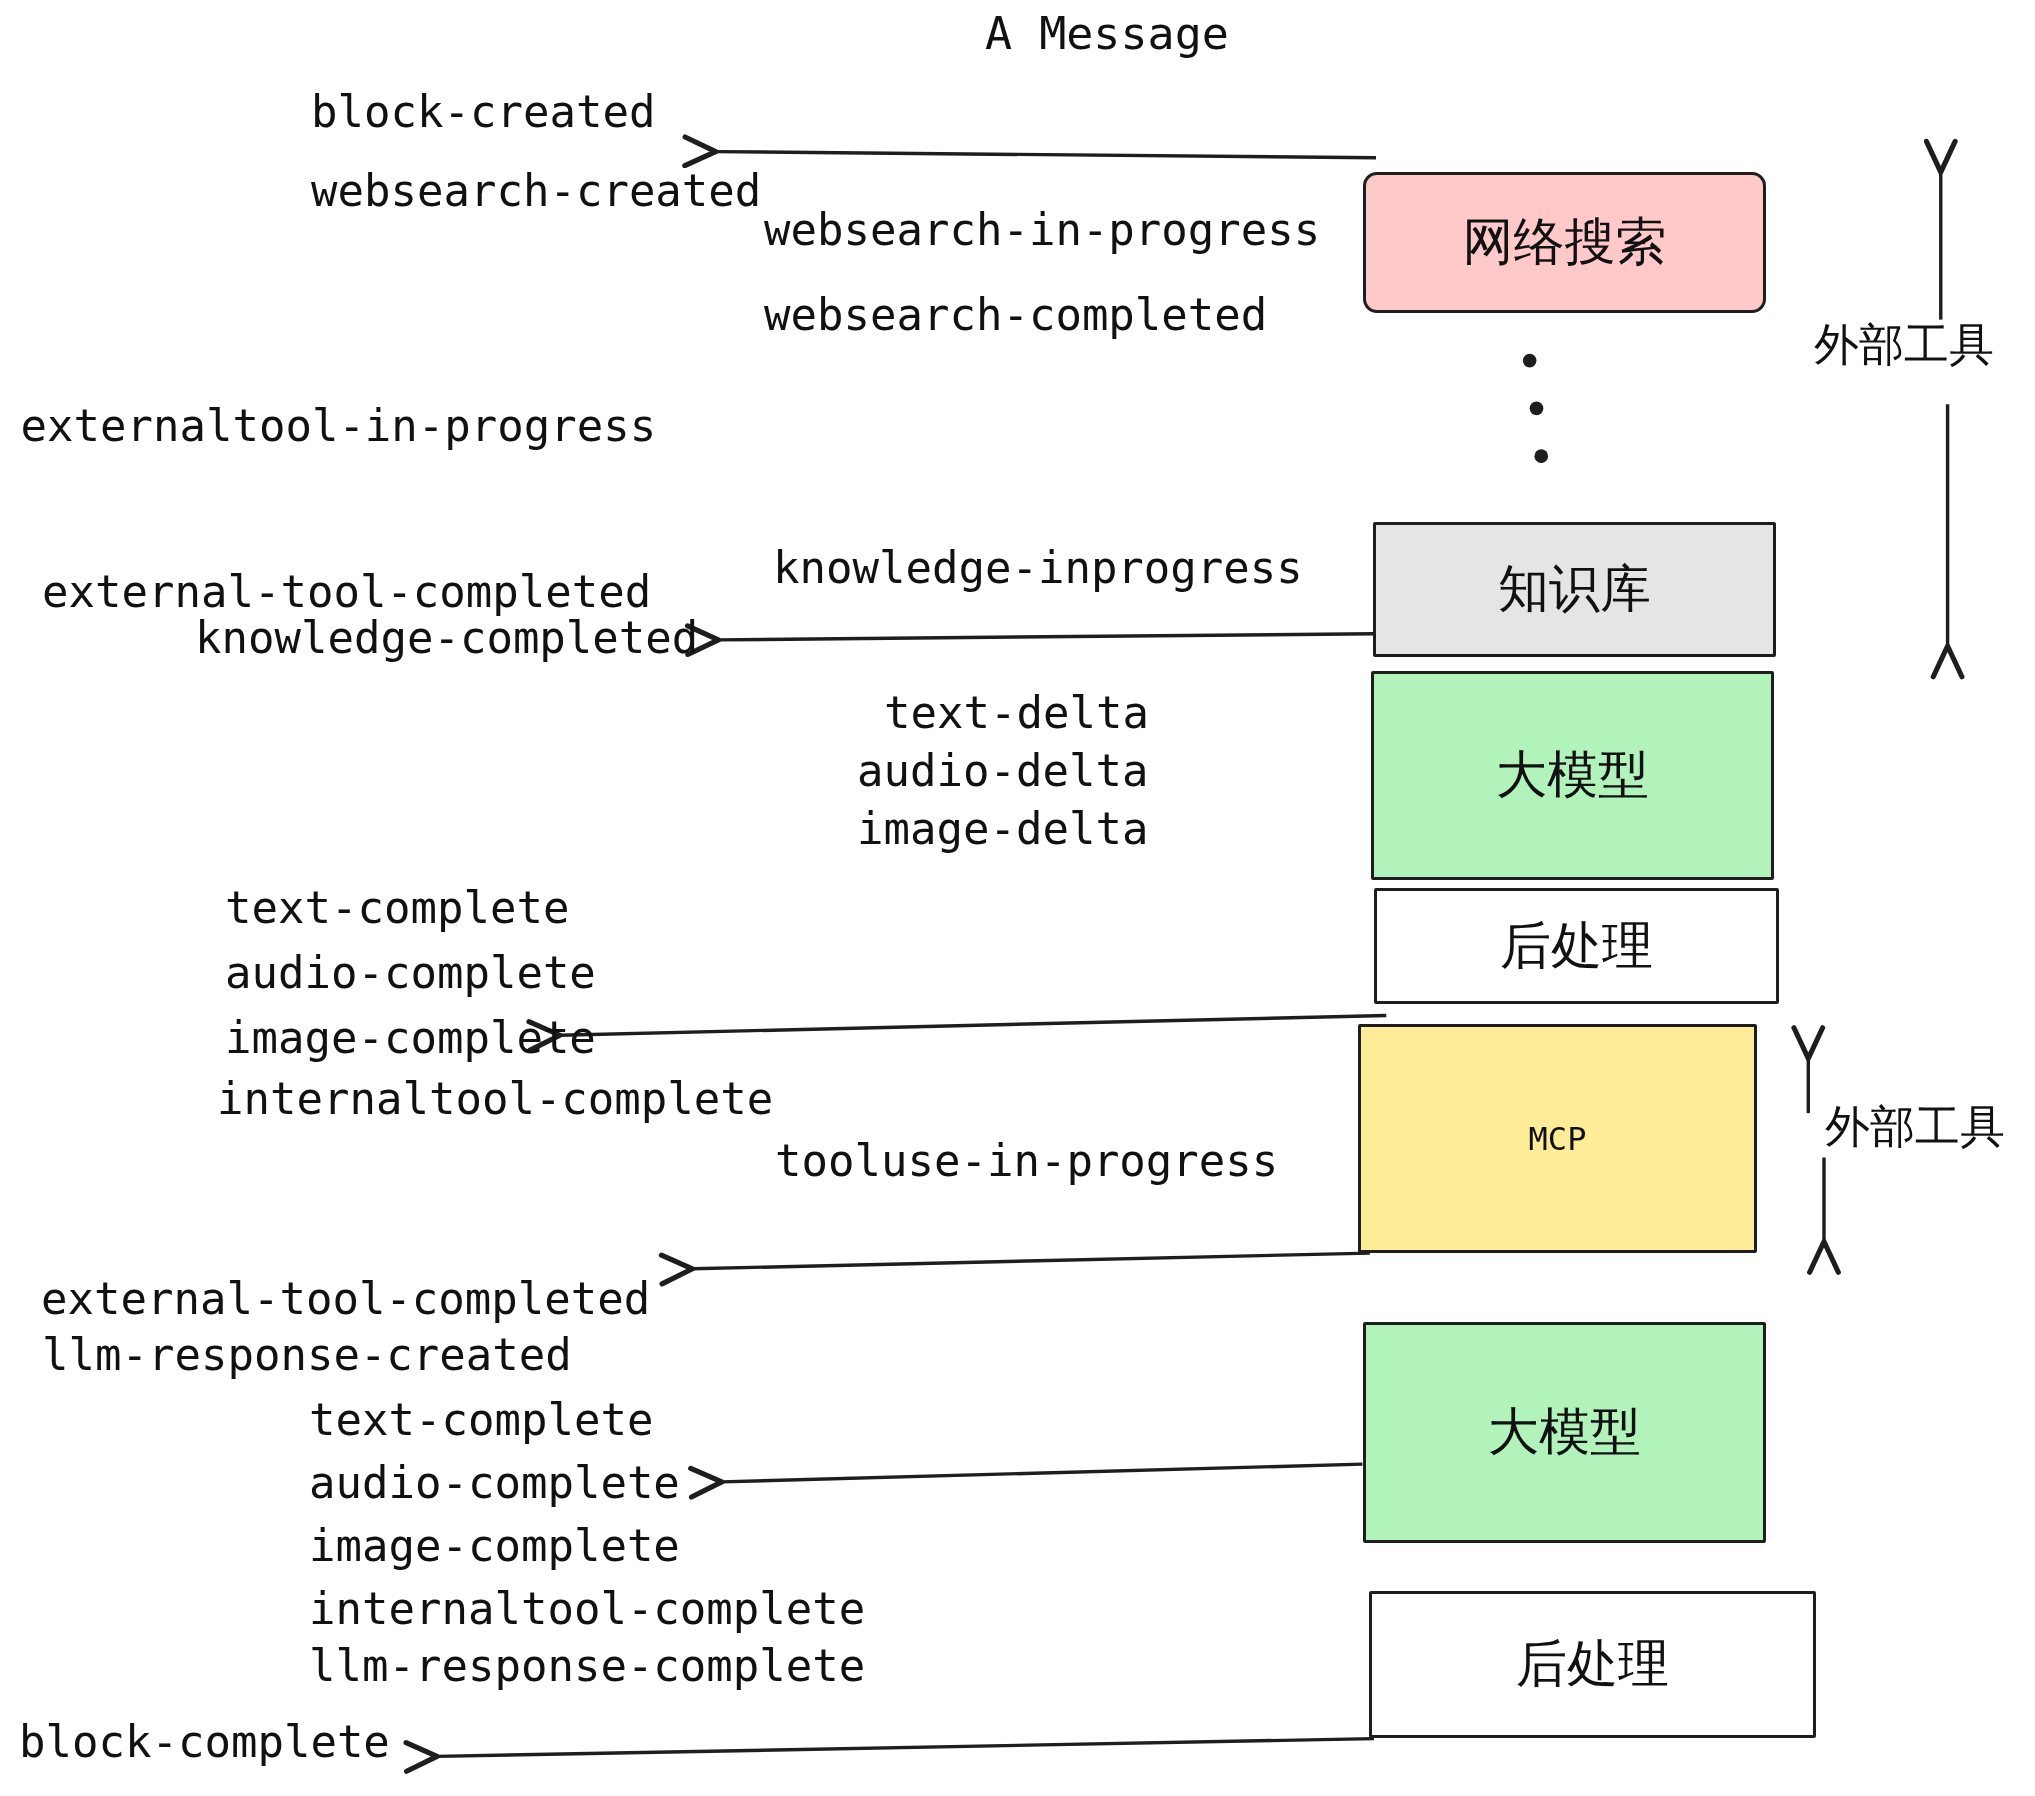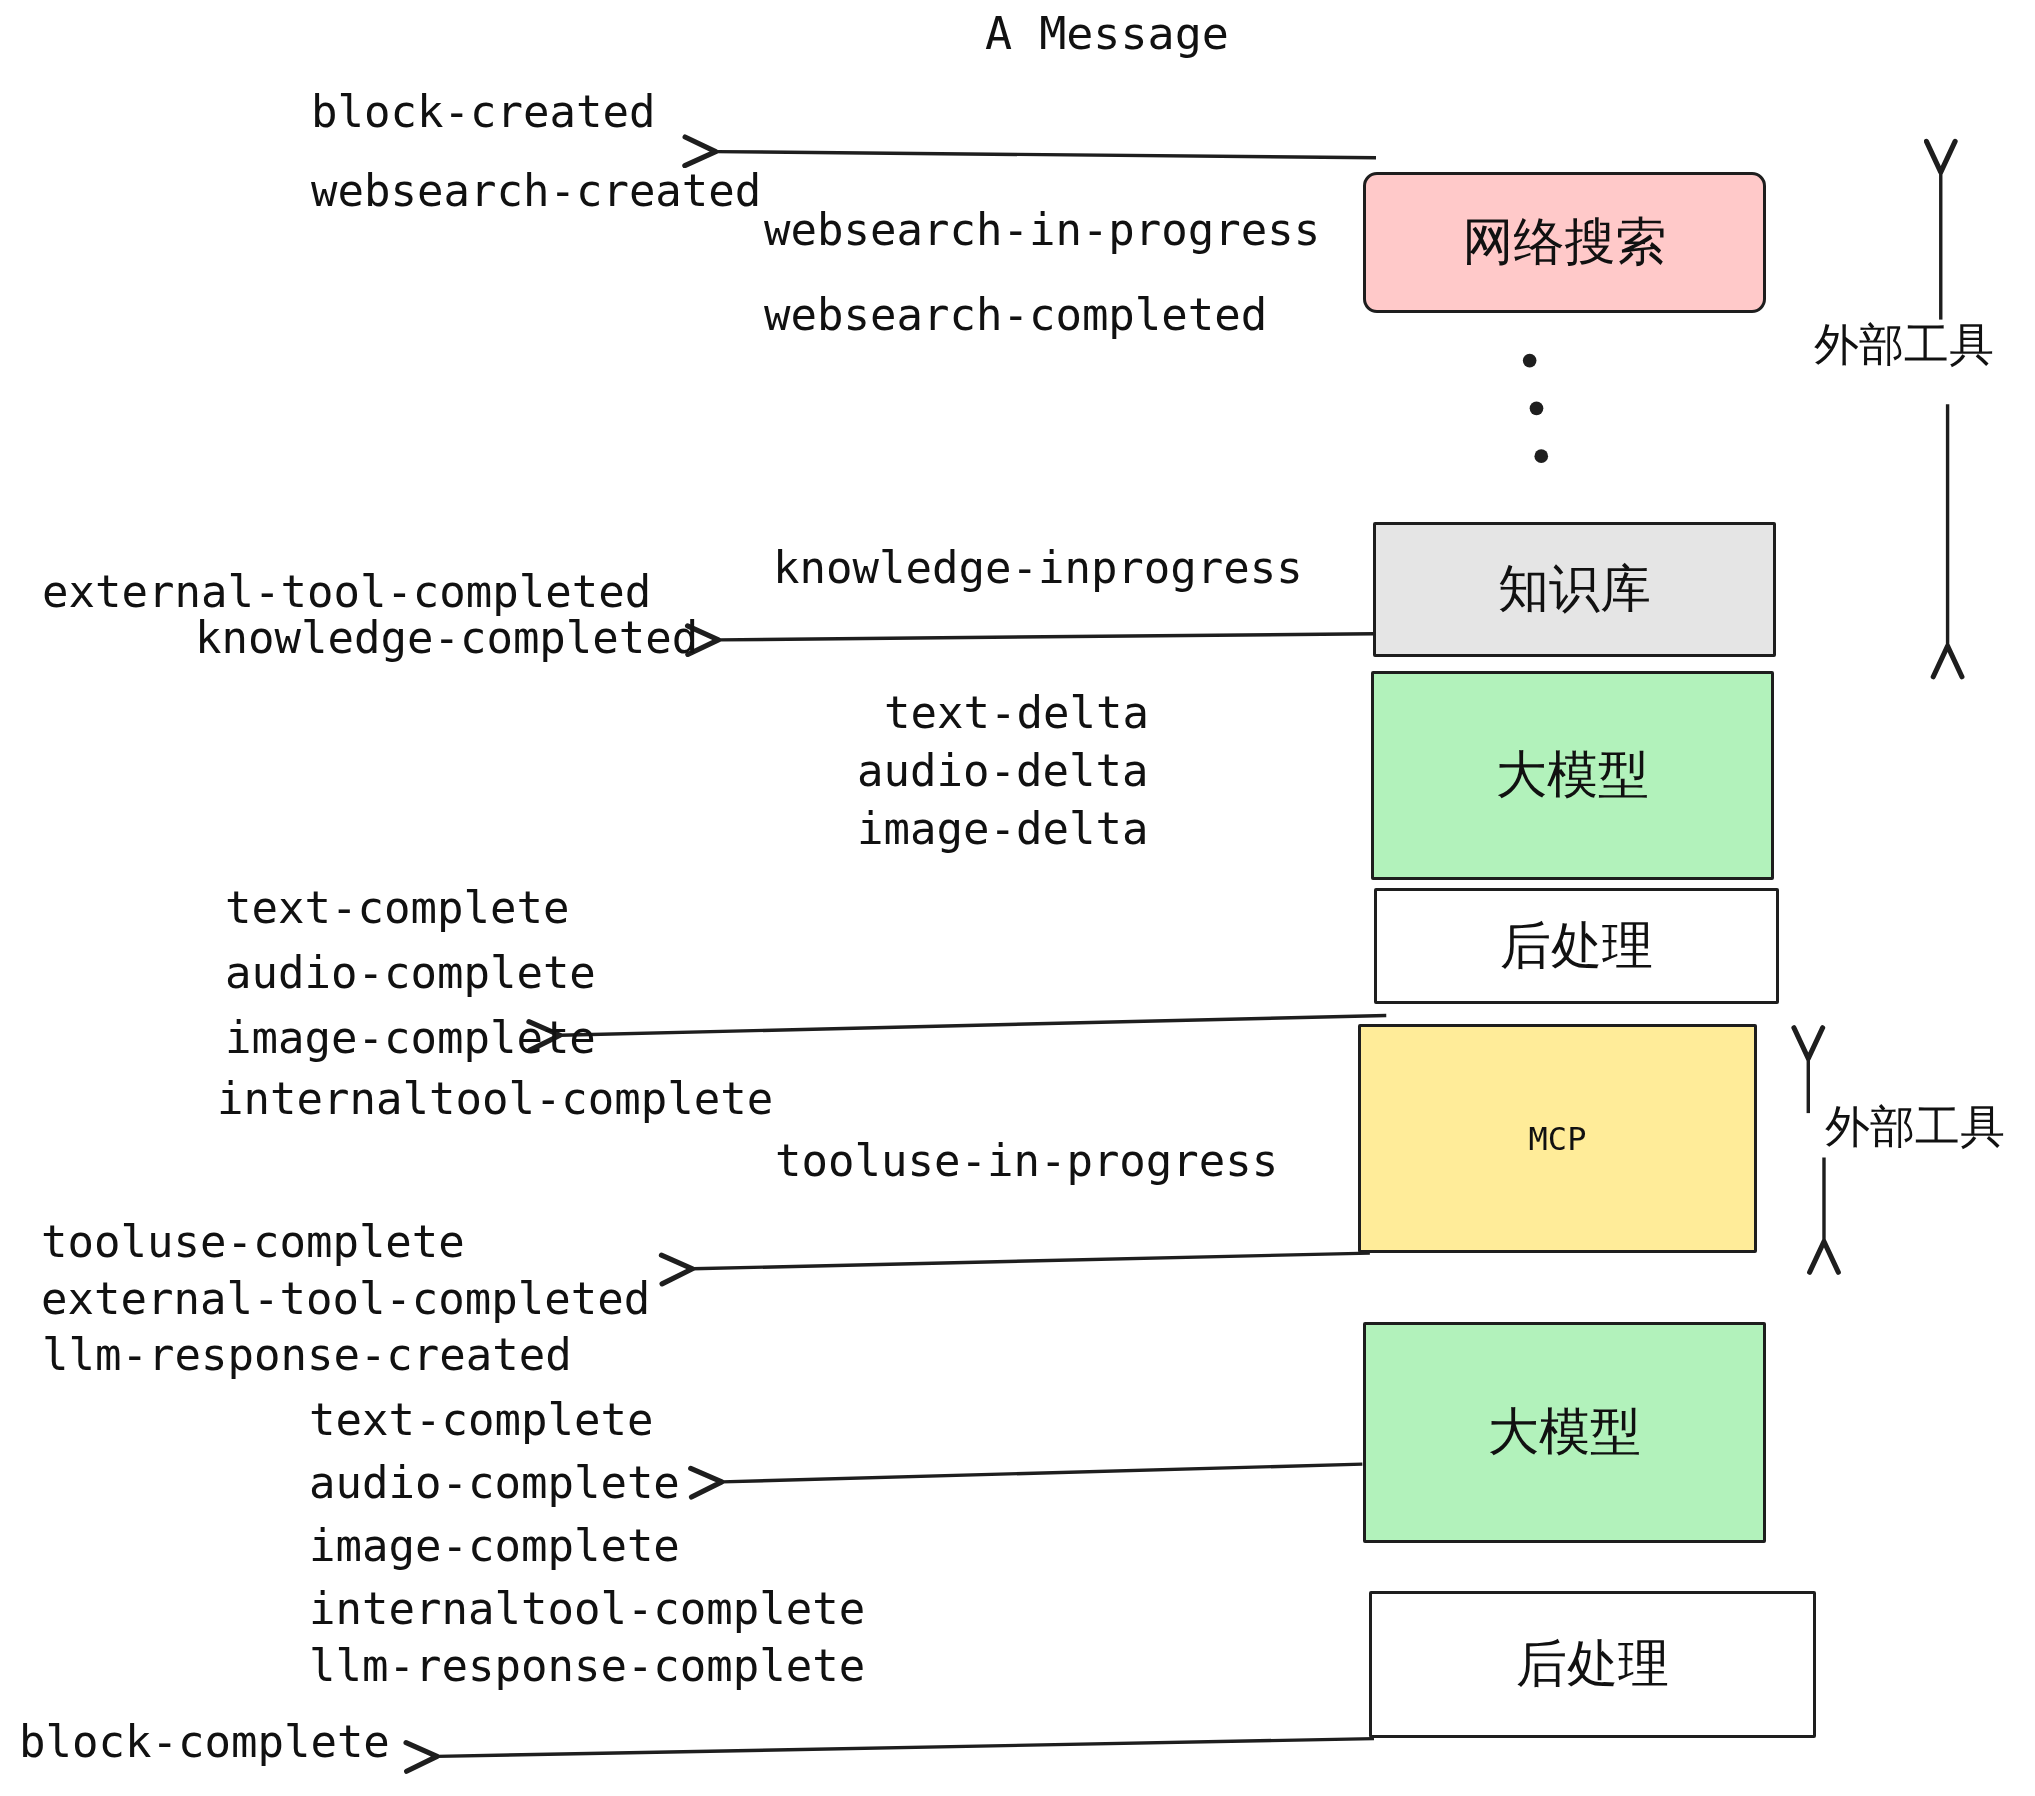--- a/index.html
+++ b/index.html
@@ -78,32 +78,32 @@
     <circle cx="2250" cy="598" r="10" fill="#1e1e1e"></circle>
     <circle cx="2257" cy="668" r="10" fill="#1e1e1e"></circle>
   </svg>
 
   <div class="title" id="title">A Message</div>
 
   <div class="ev" id="ev-websearch-created">websearch-created</div>
   <div class="ev" id="ev-block-created">block-created</div>
   <div class="ev" id="ev-websearch-in-progress">websearch-in-progress</div>
   <div class="ev" id="ev-websearch-completed">websearch-completed</div>
+  <div class="ev" id="ev-externaltool-in-progress">externaltool-in-progress</div>
   <div class="ev" id="ev-knowledge-inprogress">knowledge-inprogress</div>
   <div class="ev" id="ev-external-tool-completed-1">external-tool-completed</div>
   <div class="ev" id="ev-knowledge-completed">knowledge-completed</div>
   <div class="ev" id="ev-text-delta-1">text-delta</div>
   <div class="ev" id="ev-audio-delta-1">audio-delta</div>
   <div class="ev" id="ev-image-delta-1">image-delta</div>
   <div class="ev" id="ev-text-complete-1">text-complete</div>
   <div class="ev" id="ev-audio-complete-1">audio-complete</div>
   <div class="ev" id="ev-image-complete-1">image-complete</div>
   <div class="ev" id="ev-internaltool-complete-1">internaltool-complete</div>
   <div class="ev" id="ev-tooluse-in-progress">tooluse-in-progress</div>
-  <div class="ev" id="ev-tooluse-complete">tooluse-complete</div>
   <div class="ev" id="ev-external-tool-completed-2">external-tool-completed</div>
   <div class="ev" id="ev-llm-response-created">llm-response-created</div>
   <div class="ev" id="ev-text-complete-2">text-complete</div>
   <div class="ev" id="ev-audio-complete-2">audio-complete</div>
   <div class="ev" id="ev-image-complete-2">image-complete</div>
   <div class="ev" id="ev-internaltool-complete-2">internaltool-complete</div>
   <div class="ev" id="ev-llm-response-complete">llm-response-complete</div>
   <div class="ev" id="ev-block-complete">block-complete</div>
 
   <div class="node" id="node-websearch">

